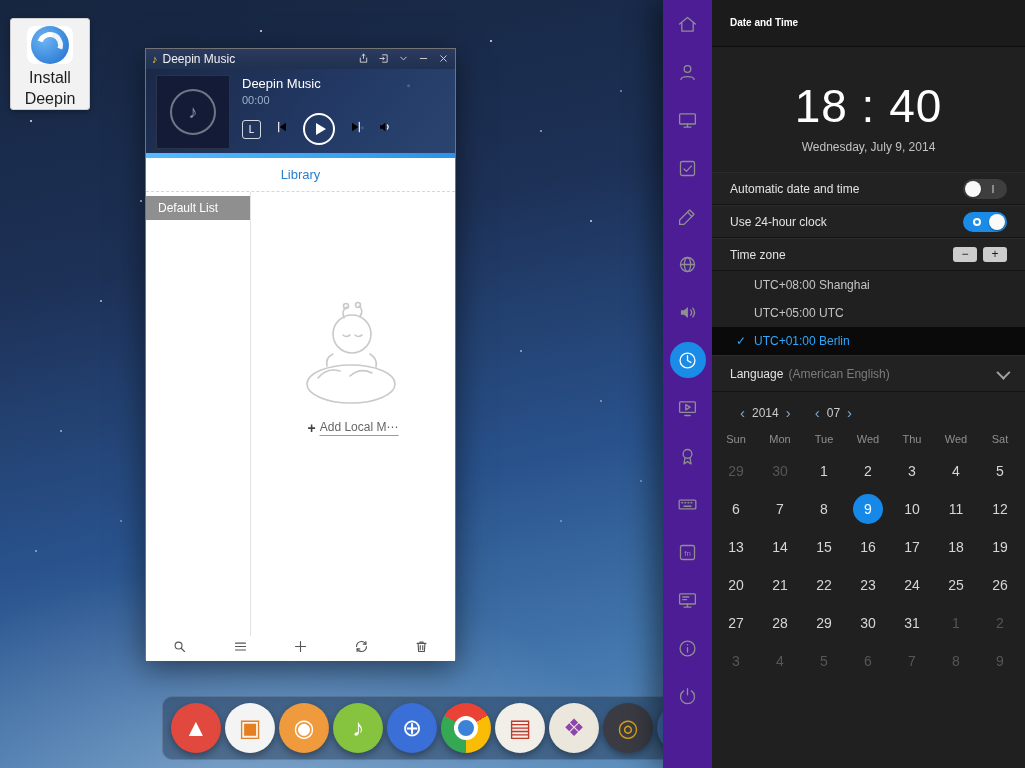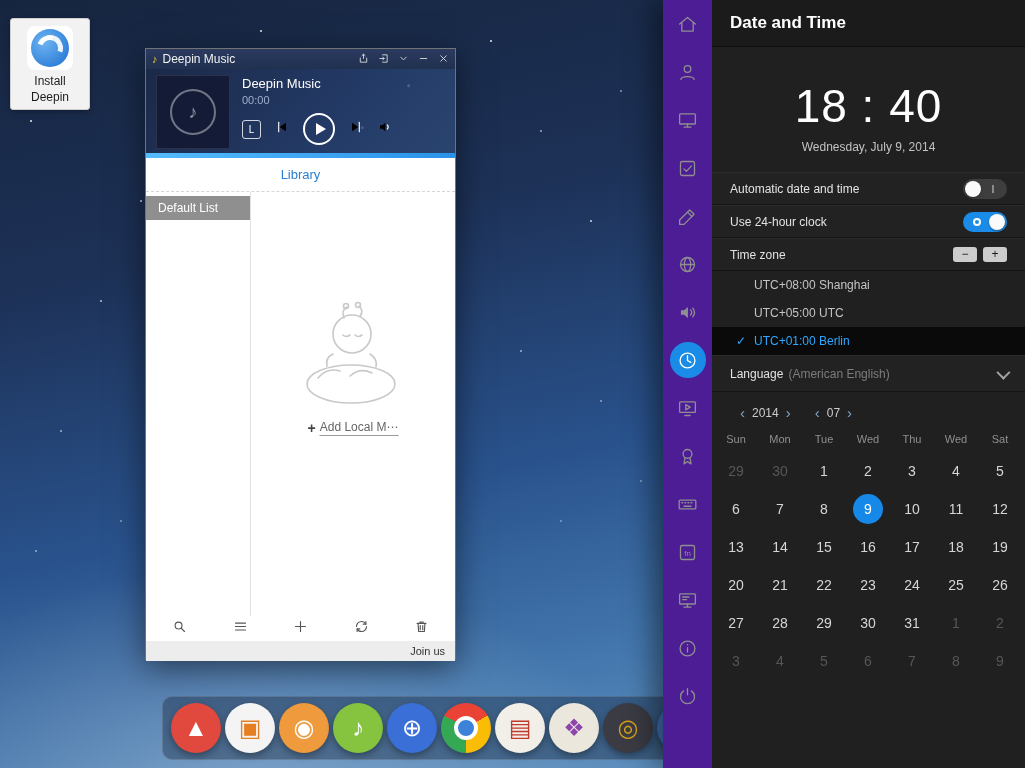--- a/index.html
+++ b/index.html
@@ -24,21 +24,21 @@
     background:radial-gradient(ellipse at 35% 115%,rgba(255,255,255,.28),transparent 65%);}
 
   
   .install-shortcut{position:absolute;left:10px;top:18px;width:80px;height:92px;z-index:5;
     background:#f2f2f2;border:1px solid #cfcfcf;border-radius:3px;box-sizing:border-box;
     display:flex;flex-direction:column;align-items:center;padding-top:7px;box-shadow:0 2px 6px rgba(0,0,0,.3)}
   .install-logo{width:46px;height:44px;border-radius:8px;background:#fff;display:flex;align-items:center;justify-content:center;margin-bottom:4px}
   .install-logo-circle{width:38px;height:38px;border-radius:50%;background:radial-gradient(circle at 35% 35%,#6db4f2,#1d6fd0);position:relative}
   .install-logo-circle::after{content:"";position:absolute;left:6px;top:6px;width:26px;height:26px;box-sizing:border-box;
     border:5px solid transparent;border-top-color:#fff;border-right-color:rgba(255,255,255,.9);border-radius:50%;transform:rotate(-25deg)}
-  .install-label{font-size:12px;color:#1d1d1d;text-align:center;line-height:1.3;width:58px}
+  .install-label{font-size:16px;color:#1d1d1d;text-align:center;line-height:1.3;width:58px}
 
   
   .music-window{position:absolute;left:145px;top:48px;width:311px;height:612px;z-index:8;
     border:1px solid rgba(0,0,0,.55);box-sizing:border-box;box-shadow:0 8px 30px rgba(0,0,0,.5);background:#fff}
   .mw-titlebar{height:20px;background:linear-gradient(#2b3a5f,#20304f);display:flex;align-items:center;padding:0 6px;color:#e6e6e6}
   .mw-note{color:#e8c33c;font-size:11px;margin-right:5px}
   .mw-title{font-size:12px;color:#f0f0f0}
   .mw-actions{margin-left:auto;display:flex;align-items:center;gap:9px}
   .mw-actions svg{width:11px;height:11px;stroke:#d8d8d8;fill:none;stroke-width:2;stroke-linecap:round;stroke-linejoin:round}
   .mw-player{height:84px;position:relative;background:
@@ -88,21 +88,21 @@
   
   .control-center{position:absolute;right:0;top:0;width:362px;height:768px;z-index:30;display:flex;
     box-shadow:-10px 0 26px rgba(0,0,0,.45)}
   .cc-sidebar{width:49px;background:#4c1d95;display:flex;flex-direction:column;align-items:center;flex:none}
   .cc-side-item{width:49px;height:48px;display:flex;align-items:center;justify-content:center;color:#8f8f8f;cursor:pointer}
   .cc-side-item .icon-wrap{width:36px;height:36px;display:flex;align-items:center;justify-content:center;border-radius:50%}
   .cc-side-item svg{width:21px;height:21px;stroke:currentColor;fill:none;stroke-width:1.5;stroke-linecap:round;stroke-linejoin:round}
   .cc-side-item.active{color:#fff}
   .cc-side-item.active .icon-wrap{background:#1a8ce8}
   .cc-content{flex:1;background:#202020;overflow:hidden;display:flex;flex-direction:column}
-  .cc-header{height:46px;line-height:46px;flex:none;padding-left:18px;font-size:17px;font-weight:bold;color:#fff;
+  .cc-header{height:46px;line-height:46px;flex:none;padding-left:18px;font-size:10px;font-weight:bold;color:#fff;
     background:#1b1b1b;border-bottom:1px solid #0e0e0e}
   .cc-time{font-size:46px;color:#fff;text-align:center;margin-top:32px;letter-spacing:1px}
   .cc-date{font-size:12px;color:#c2c2c2;text-align:center;margin:7px 0 18px}
   .cc-row{display:flex;align-items:center;padding:0 18px;font-size:12px;color:#e2e2e2;flex:none;
     border-top:1px solid rgba(255,255,255,.045);border-bottom:1px solid rgba(0,0,0,.4);background:rgba(255,255,255,.012)}
   .cc-row.h32{height:31px}.cc-row.h36{height:35px}.cc-row.h30{height:29px}
   .cc-row .right{margin-left:auto;display:flex;align-items:center}
   .toggle{position:relative;width:44px;height:20px;border-radius:10px;cursor:pointer;flex:none}
   .toggle .knob{position:absolute;top:2px;width:16px;height:16px;border-radius:50%;background:#fafafa;box-shadow:0 1px 2px rgba(0,0,0,.4)}
   .toggle.off{background:#3e3e3e}
@@ -238,23 +238,20 @@
           </svg></span>
       <span><svg viewBox="0 0 24 24">
             <path d="M4 12a8 8 0 0 1 8-8 8 8 0 0 1 7 4.2"></path>
             <path d="M20 12a8 8 0 0 1-8 8 8 8 0 0 1-7-4.2"></path>
             <path d="M19 4v4.2h-4.2M5 20v-4.2h4.2"></path>
           </svg></span>
       <span><svg viewBox="0 0 24 24">
             <path d="M5 7h14M9.5 7V4.8h5V7M6.5 7l.9 13h9.2l.9-13M10 10.5v6.5M14 10.5v6.5"></path>
           </svg></span>
     </div>
-    <div class="mw-footer">
-      <span>Join us</span>
-    </div>
   </div>
 </div>
 
 <div class="dock">
     <div class="dock-item" style="background: rgb(226, 73, 62);">
       <span style="color: rgb(255, 255, 255);">▲</span>
     </div>
     <div class="dock-item" style="background: rgb(244, 244, 244);">
       <span style="color: rgb(230, 126, 34);">▣</span>
     </div>

